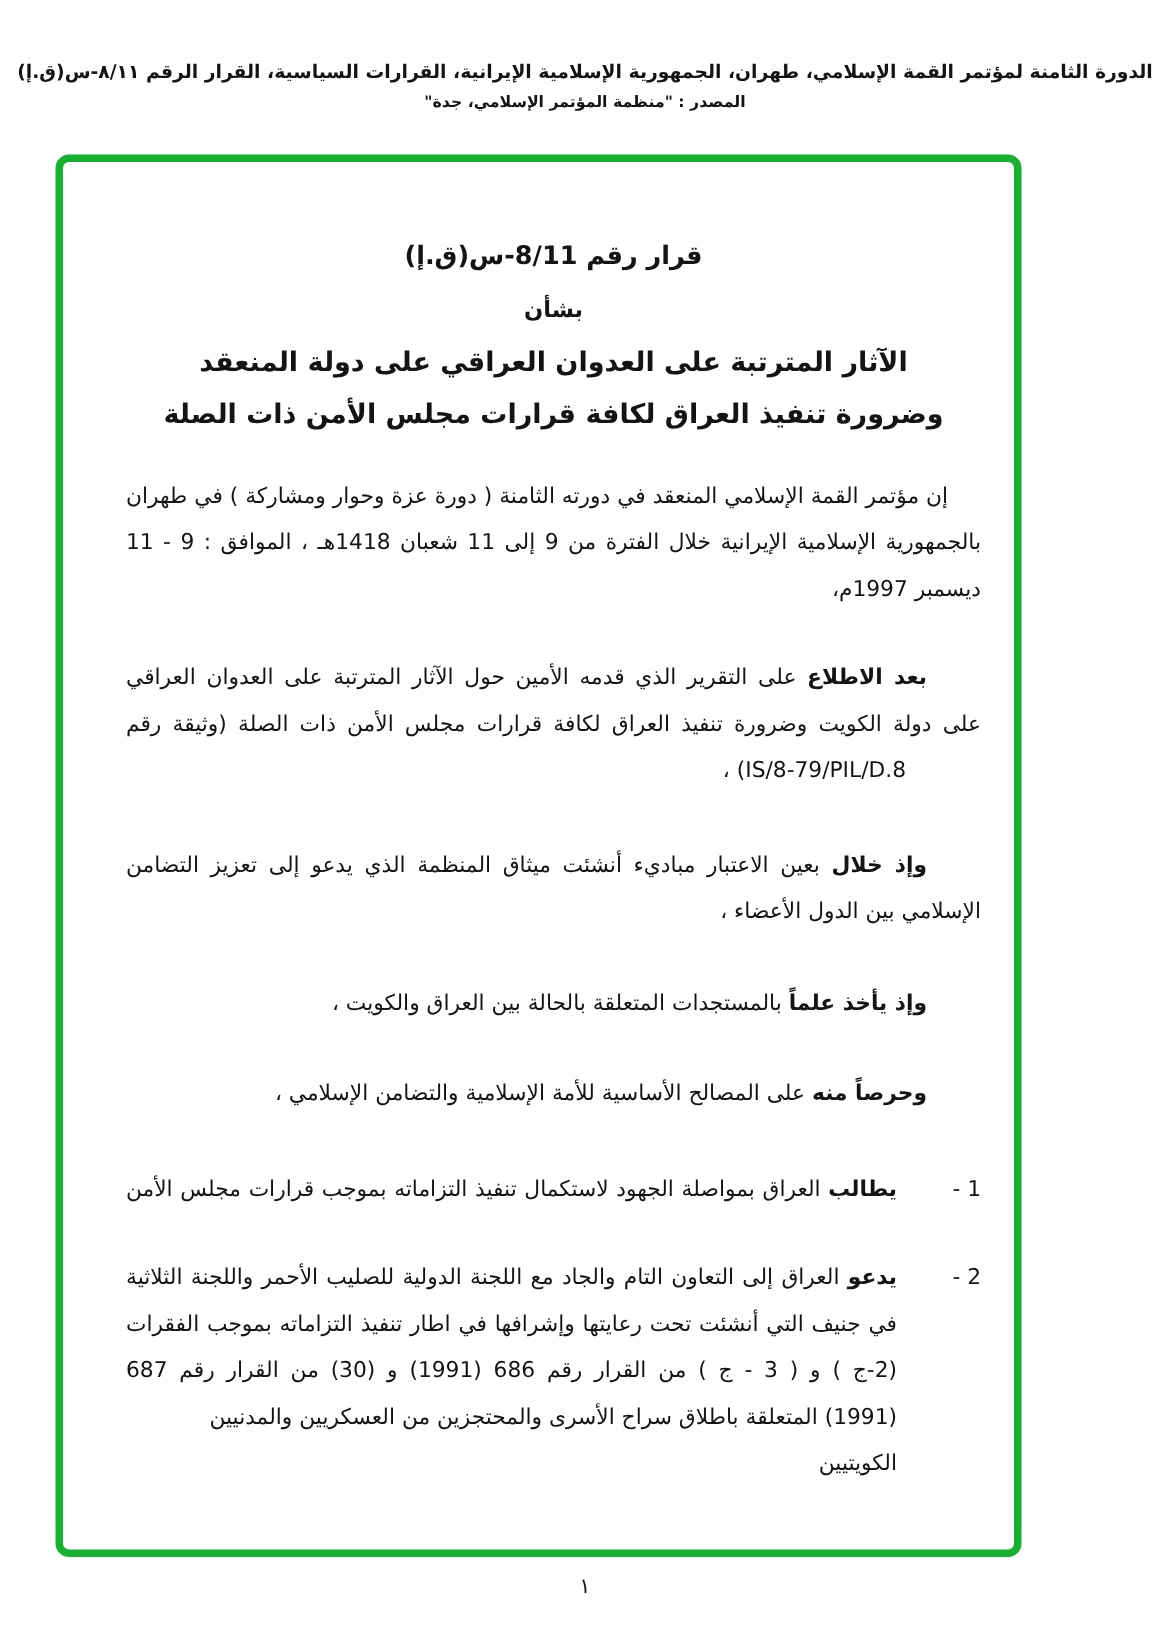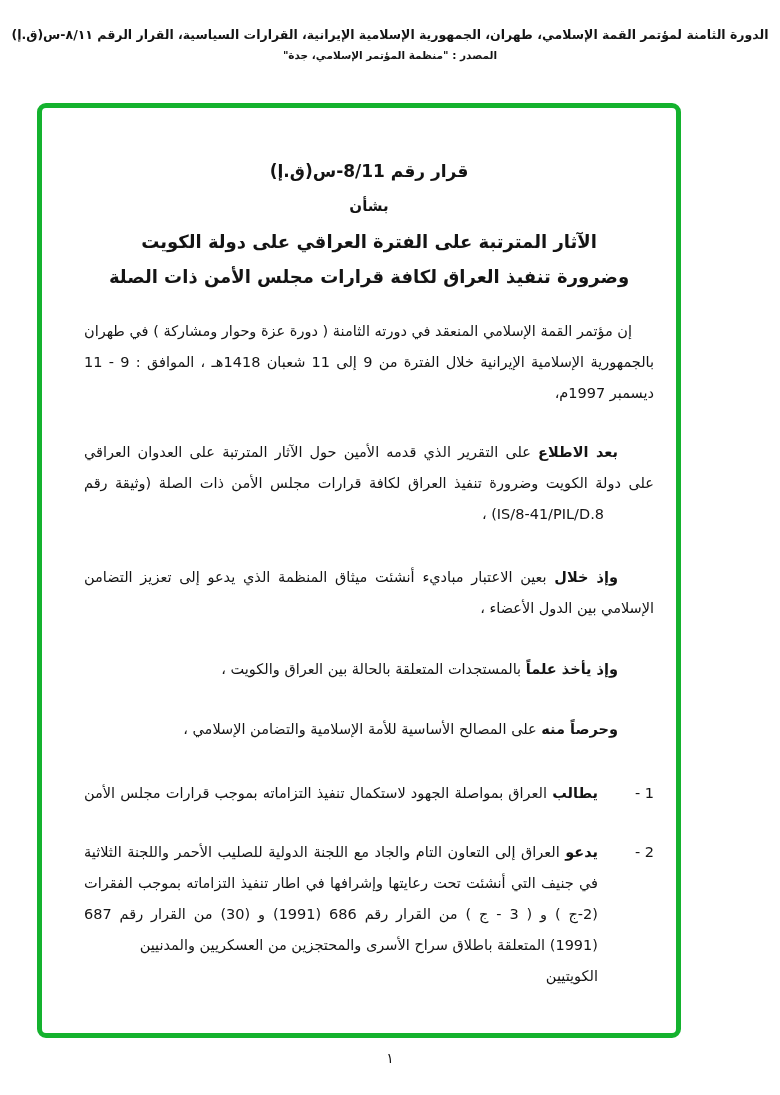--- a/index.html
+++ b/index.html
@@ -5,21 +5,21 @@
   * { margin:0; padding:0; box-sizing:border-box; }
   html,body { background:#ffffff; }
   body {
     width:780px; height:1095px;
     position:relative;
     font-family:"DejaVu Sans", sans-serif;
     color:#141414;
     overflow:hidden;
   }
   .header { position:absolute; top:0; left:0; width:780px; text-align:center; direction:rtl; }
-  .h1 { margin-top:27px; font-size:12.5px; font-weight:bold; letter-spacing:0; }
+  .h1 { margin-top:40px; font-size:12.5px; font-weight:bold; letter-spacing:0; }
   .h2 { margin-top:7px; font-size:10.5px; font-weight:bold; }
 
   .frame {
     position:absolute; left:37px; top:103px;
     width:644px; height:935px;
     border:5px solid #14b22e;
     border-radius:9px;
     background:#ffffff;
     padding:46px 22px 0 42px;
     direction:rtl;
@@ -62,38 +62,38 @@
 <div class="header">
   <div class="h1">الدورة الثامنة لمؤتمر القمة الإسلامي، طهران، الجمهورية الإسلامية الإيرانية، القرارات السياسية، القرار الرقم ٨/١١-س(ق.إ)</div>
   <div class="h2">المصدر : "منظمة المؤتمر الإسلامي، جدة"</div>
 </div>
 
 <div class="frame">
 
   <div class="title">
     <div class="t1">قرار رقم 8/11-س(ق.إ)</div>
     <div class="t2">بشأن</div>
-    <div class="t3">الآثار المترتبة على الفترة العراقي على دولة الكويت</div>
+    <div class="t3">الآثار المترتبة على العدوان العراقي على دولة المنعقد</div>
     <div class="t3">وضرورة تنفيذ العراق لكافة قرارات مجلس الأمن ذات الصلة</div>
   </div>
 
   <div class="para p1">
     <div class="line j ind1">
       <b></b><span>إن مؤتمر القمة الإسلامي المنعقد في دورته الثامنة ( دورة عزة وحوار ومشاركة ) في طهران</span>
     </div>
     <div class="line j">بالجمهورية الإسلامية الإيرانية خلال الفترة من 9 إلى 11 شعبان 1418هـ ، الموافق : 9 - 11</div>
     <div class="line">ديسمبر 1997م،</div>
   </div>
 
   <div class="para p2">
     <div class="line j ind2">
       <b>بعد الاطلاع</b><span> على التقرير الذي قدمه الأمين حول الآثار المترتبة على العدوان العراقي</span>
     </div>
     <div class="line j">على دولة الكويت وضرورة تنفيذ العراق لكافة قرارات مجلس الأمن ذات الصلة (وثيقة رقم</div>
-    <div class="line doc-ref">IS/8-41/PIL/D.8) ،</div>
+    <div class="line doc-ref">IS/8-79/PIL/D.8) ،</div>
   </div>
 
   <div class="para p3">
     <div class="line j ind2">
       <b>وإذ خلال</b><span> بعين الاعتبار مباديء أنشئت ميثاق المنظمة الذي يدعو إلى تعزيز التضامن</span>
     </div>
     <div class="line">الإسلامي بين الدول الأعضاء ،</div>
   </div>
 
   <div class="para p4">

